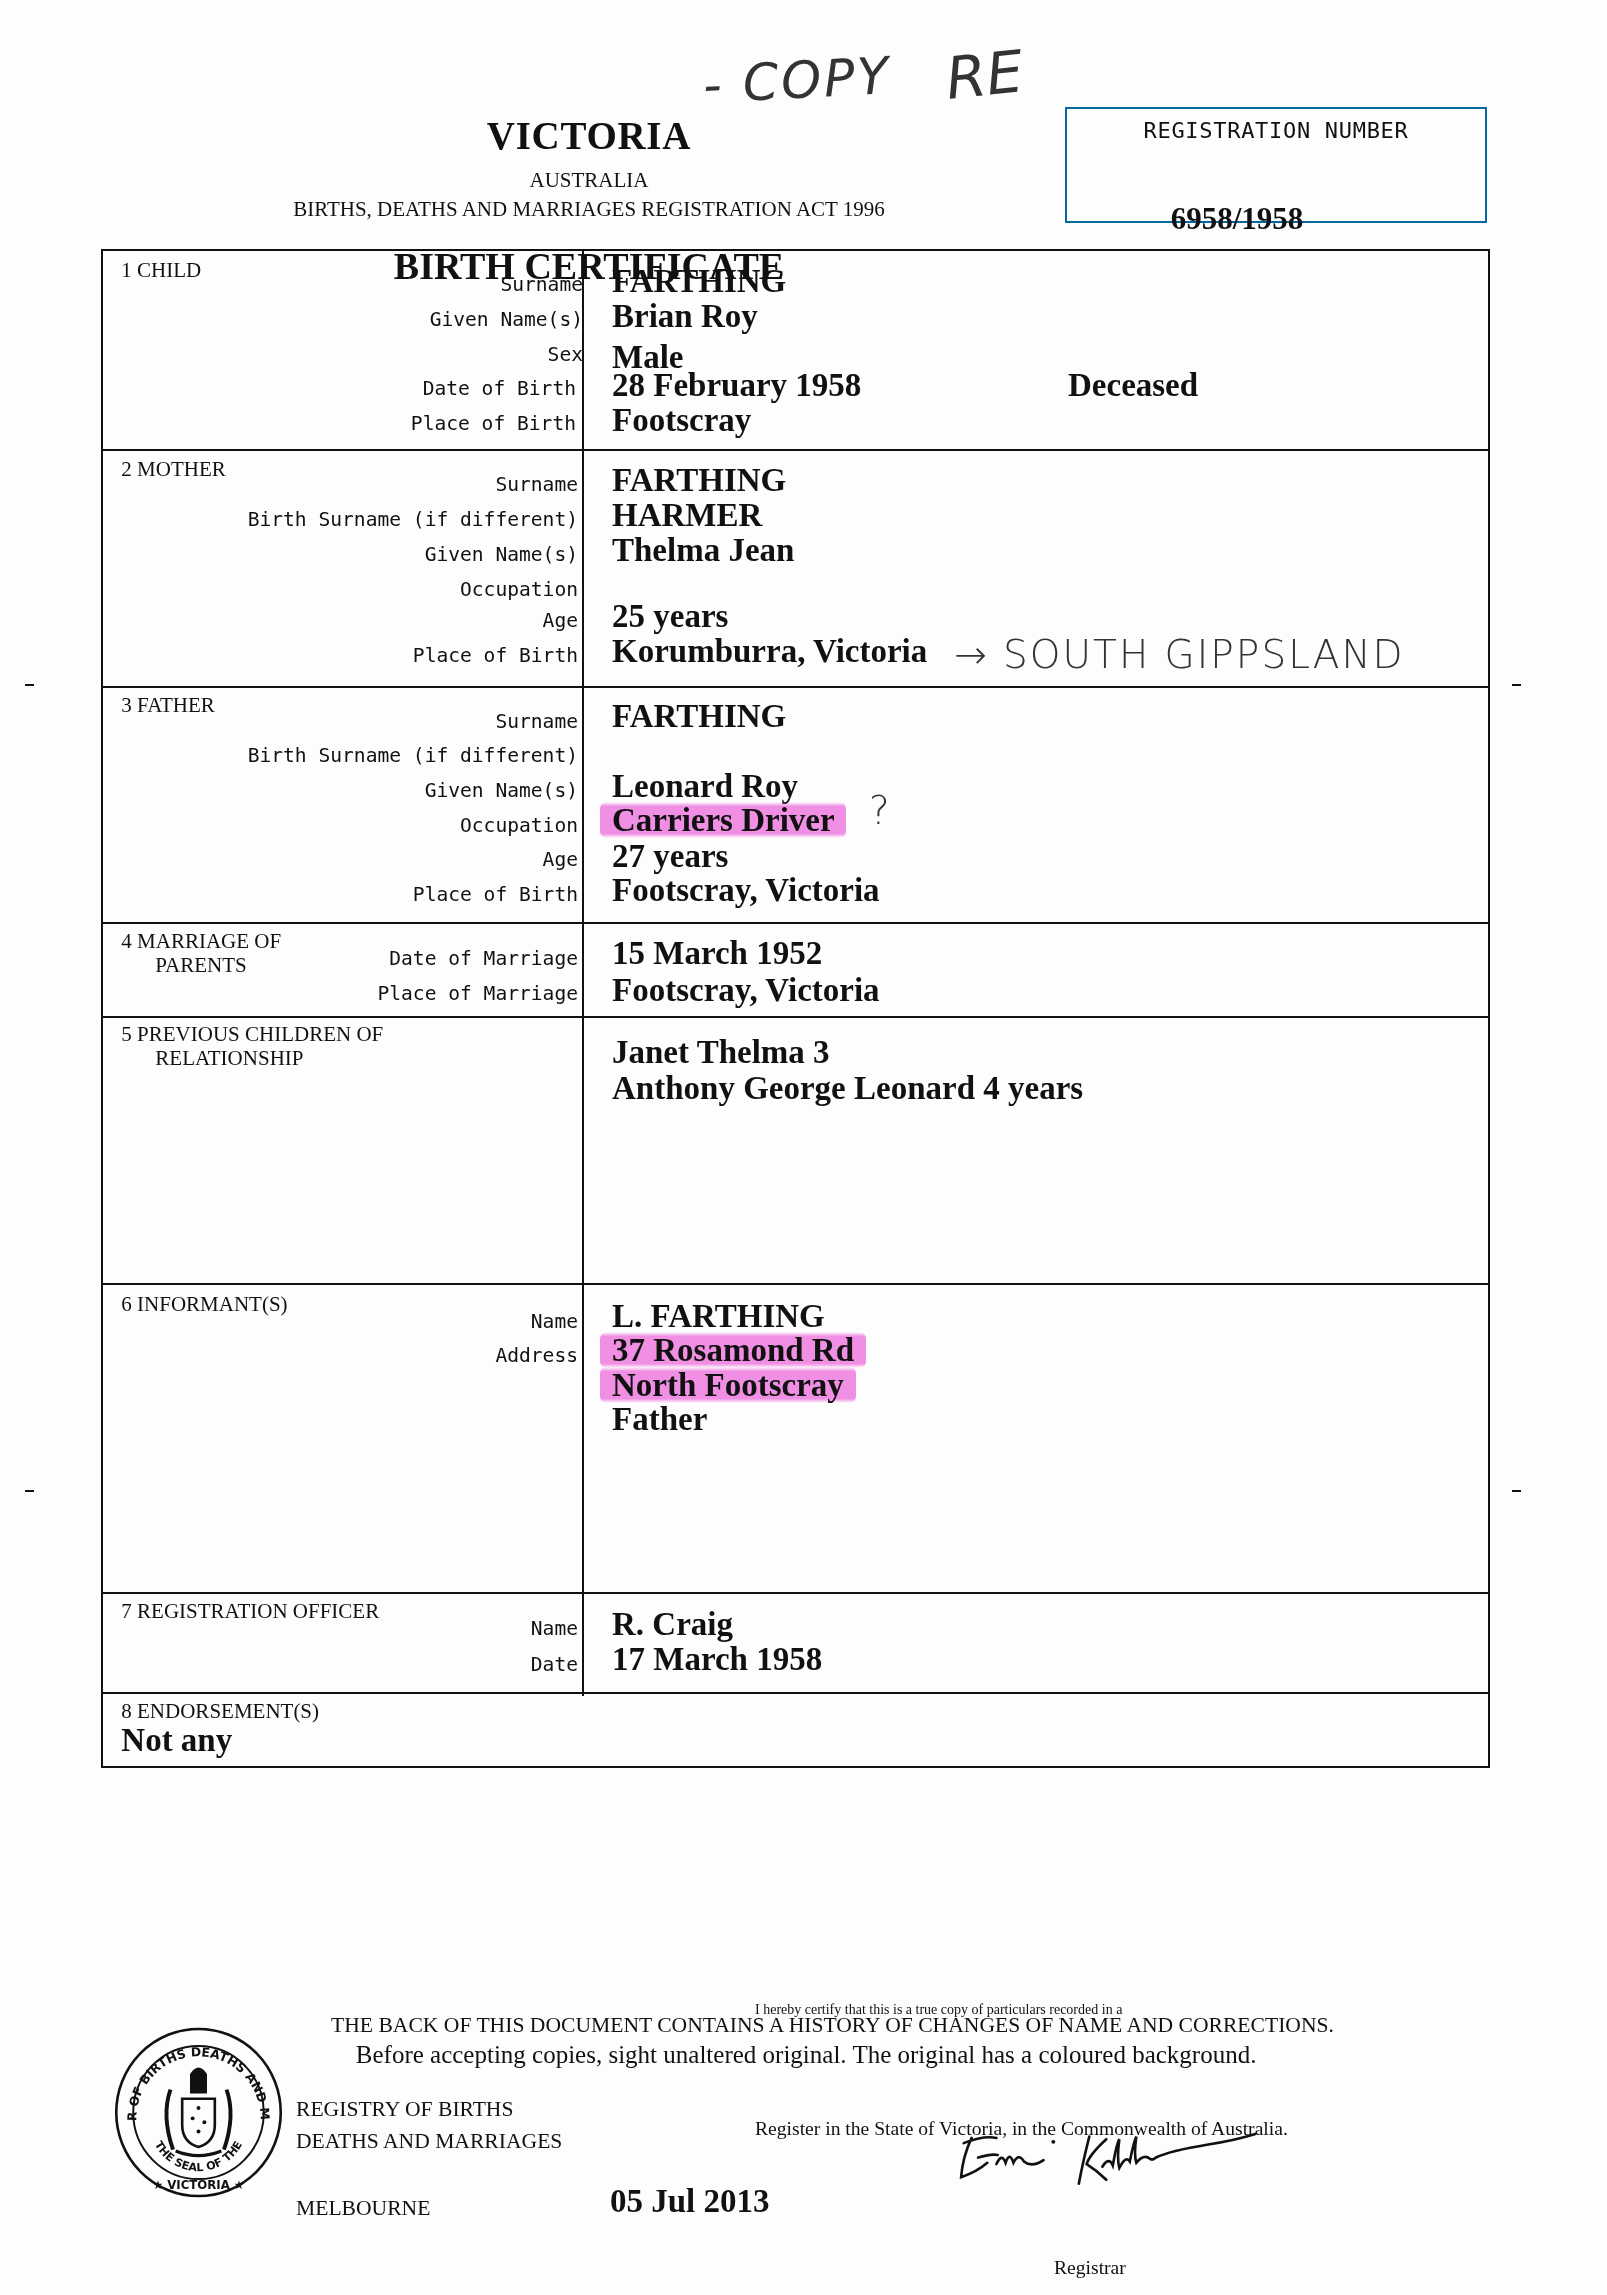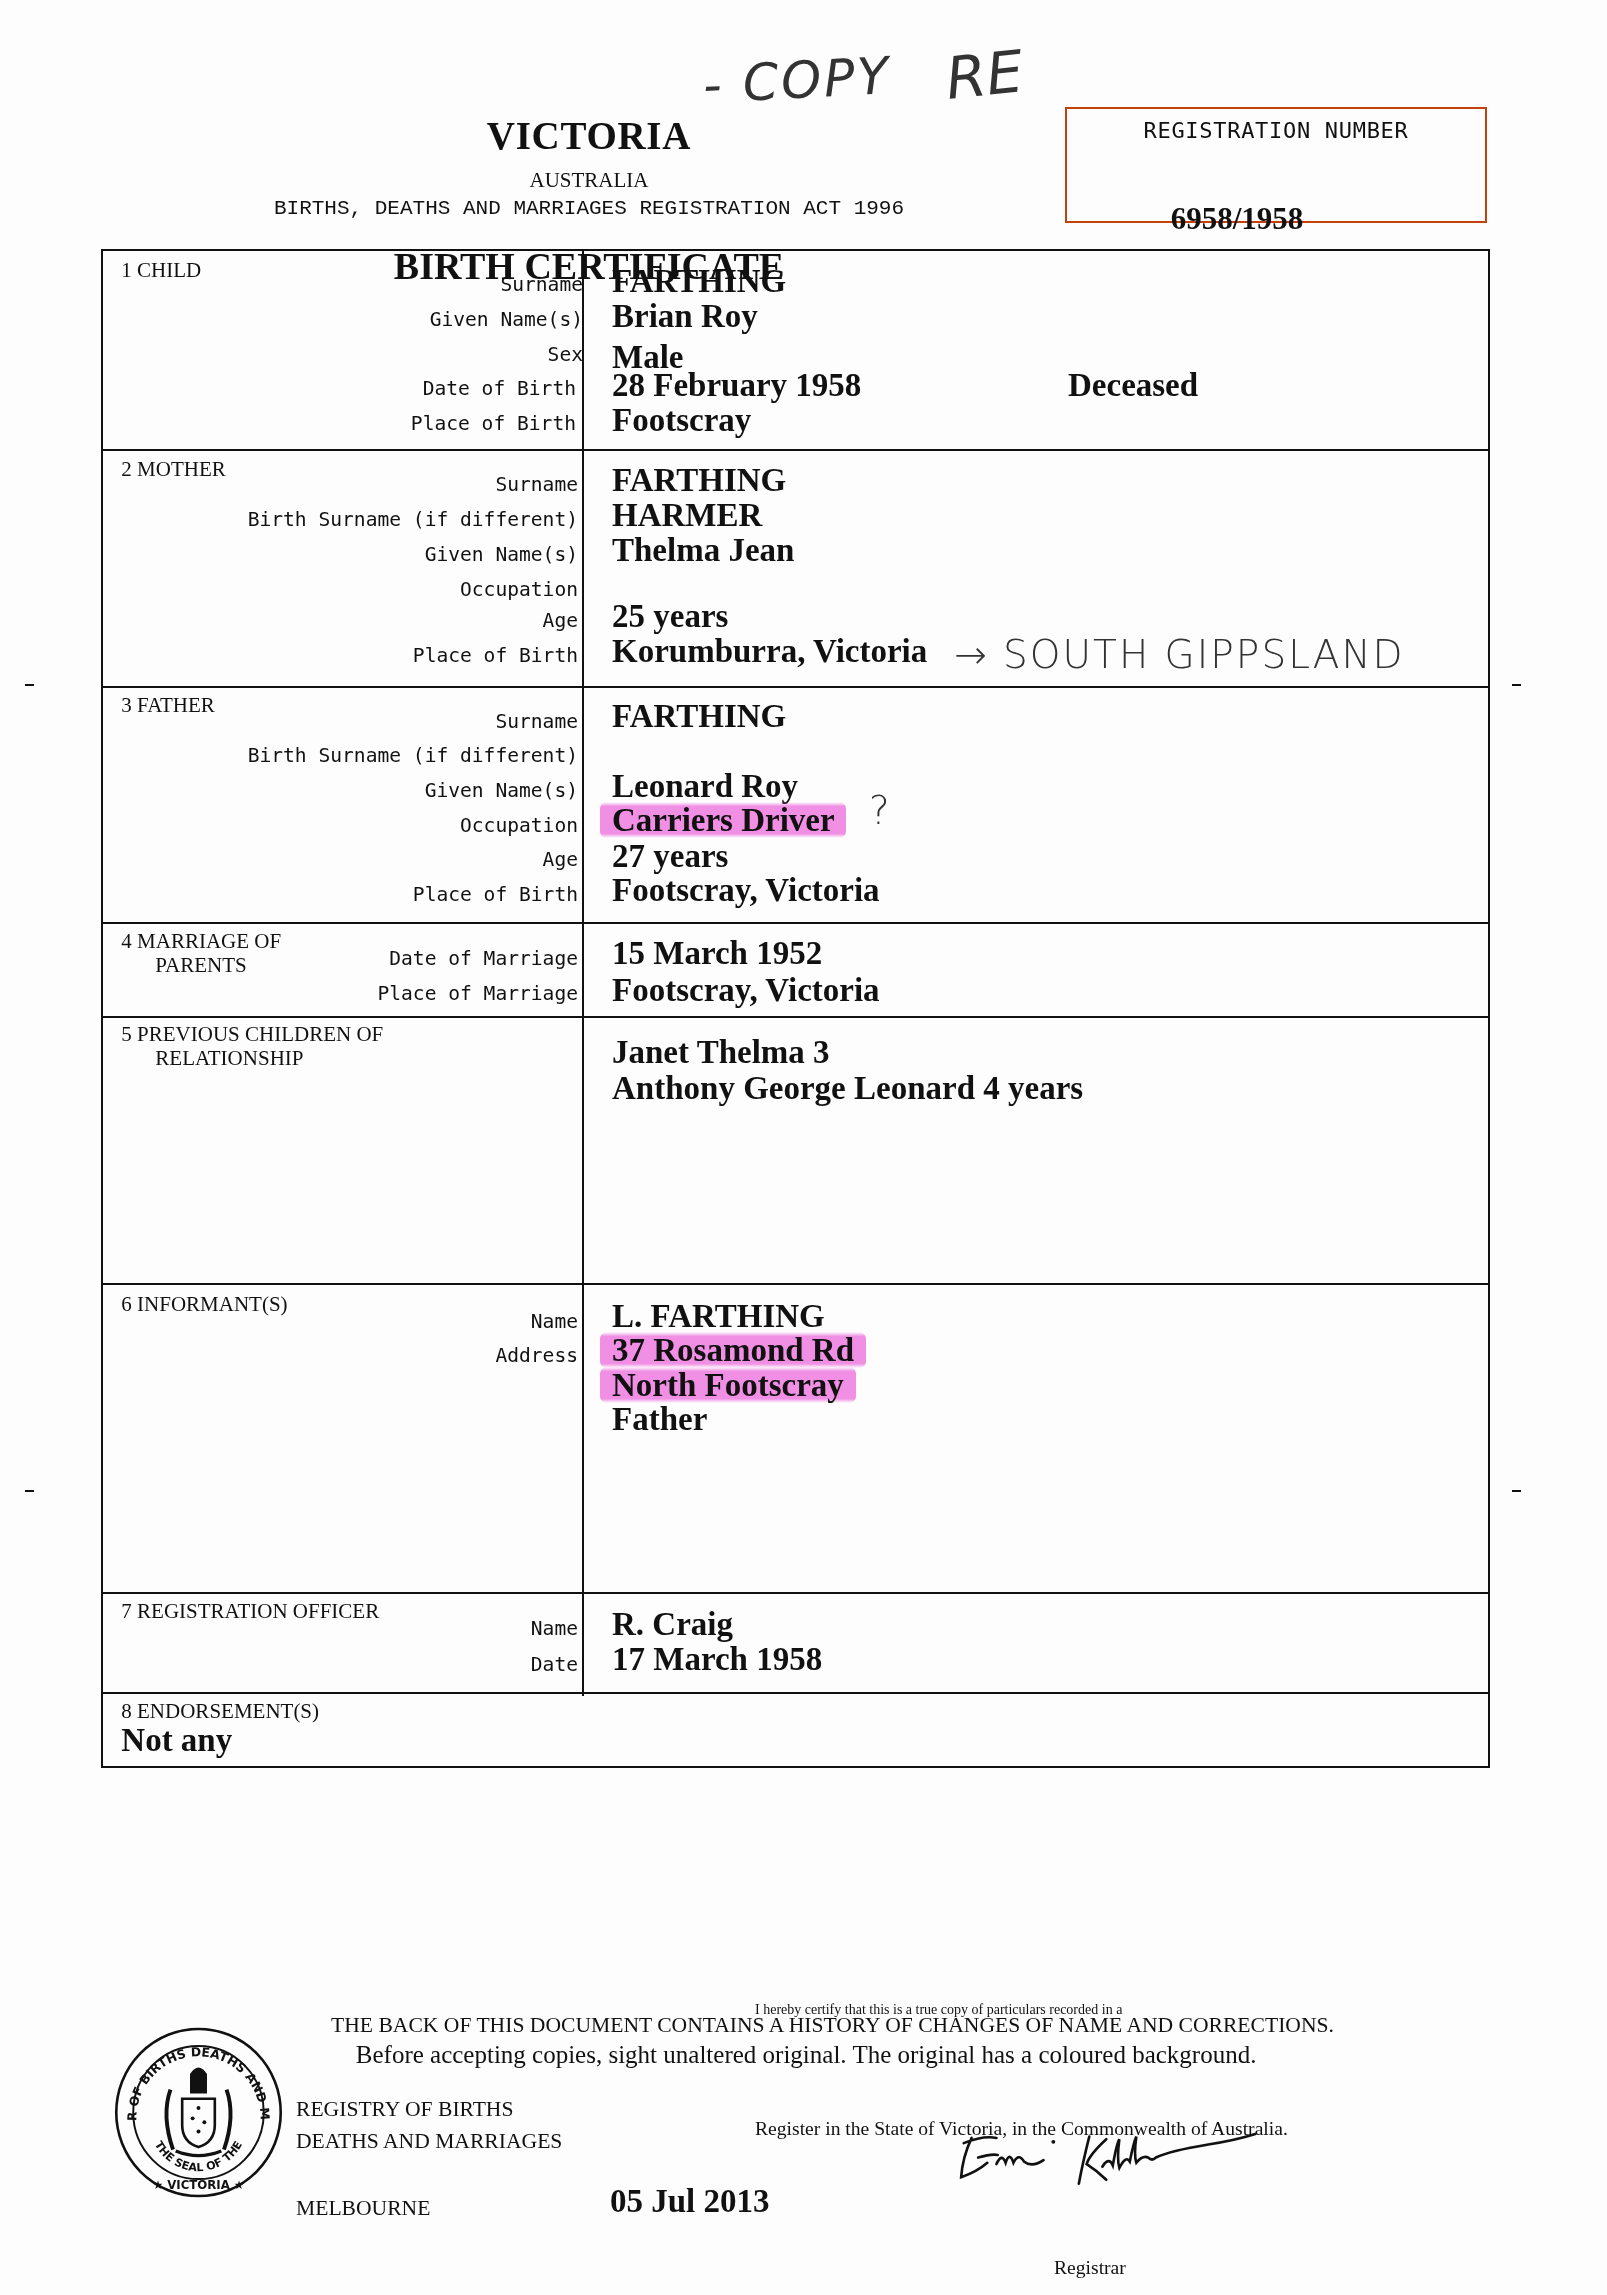--- a/index.html
+++ b/index.html
@@ -10,27 +10,27 @@
     color:#111;
   }
   .abs { position:absolute; }
   .serif { font-family:"Liberation Serif","DejaVu Serif",serif;margin-top:48px; }
   .mono { font-family:"DejaVu Sans Mono","Liberation Mono",monospace; }
   .hand { font-family:"DejaVu Sans","Liberation Sans",sans-serif; font-weight:300; color:#333; }
 
   
   #hdr-victoria { left:0; width:1178px; top:65px; text-align:center; font-size:39px; font-weight:bold; letter-spacing:0.7px; }
   #hdr-australia { left:0; width:1178px; top:120px; text-align:center; font-size:21px; }
-  #hdr-act { left:0; width:1178px; top:149px; text-align:center; font-size:21px;font-family:Liberation Mono, monospace; }
+  #hdr-act { left:0; width:1178px; top:149px; text-align:center; font-size:21px; }
   #hdr-title { left:0; width:1178px; top:196px; text-align:center; font-size:38px; font-weight:bold; }
   #hand-copy { left:703px; top:51px; font-size:51px; letter-spacing:2.6px; transform:rotate(-3deg); font-style:italic; }
   #hand-initials { left:946px; top:41px; font-size:58px; font-style:italic; transform:rotate(-6deg); }
 
   
-  #reg-box { left:1065px; top:107px; width:422px; height:116px; border:2px solid #c2410c; box-sizing:border-box; }
+  #reg-box { left:1065px; top:107px; width:422px; height:116px; border:2px solid #0369a1; box-sizing:border-box; }
   #reg-label { left:0; right:0; top:9.2px; text-align:center; font-size:22px; letter-spacing:0.7px; }
   #reg-number { left:0; top:44px; width:340px; text-align:center; font-size:31px; font-weight:bold; }
 
   
   #cert-table { left:101px; top:249px; width:1389px; height:1519px; border:2px solid #111; box-sizing:border-box; }
   .hline { position:absolute; left:0; right:0; height:0; border-top:2.6px solid #111; }
   .vline { position:absolute; left:479px; width:0; border-left:2px solid #111; }
   .sec-title { position:absolute; left:18.3px; font-size:21px; line-height:23.6px; }
   .sec-title .sub { display:block; padding-left:34px; }
   .field-label { position:absolute; right:910px; font-size:19.6px; text-align:right; white-space:nowrap; }

